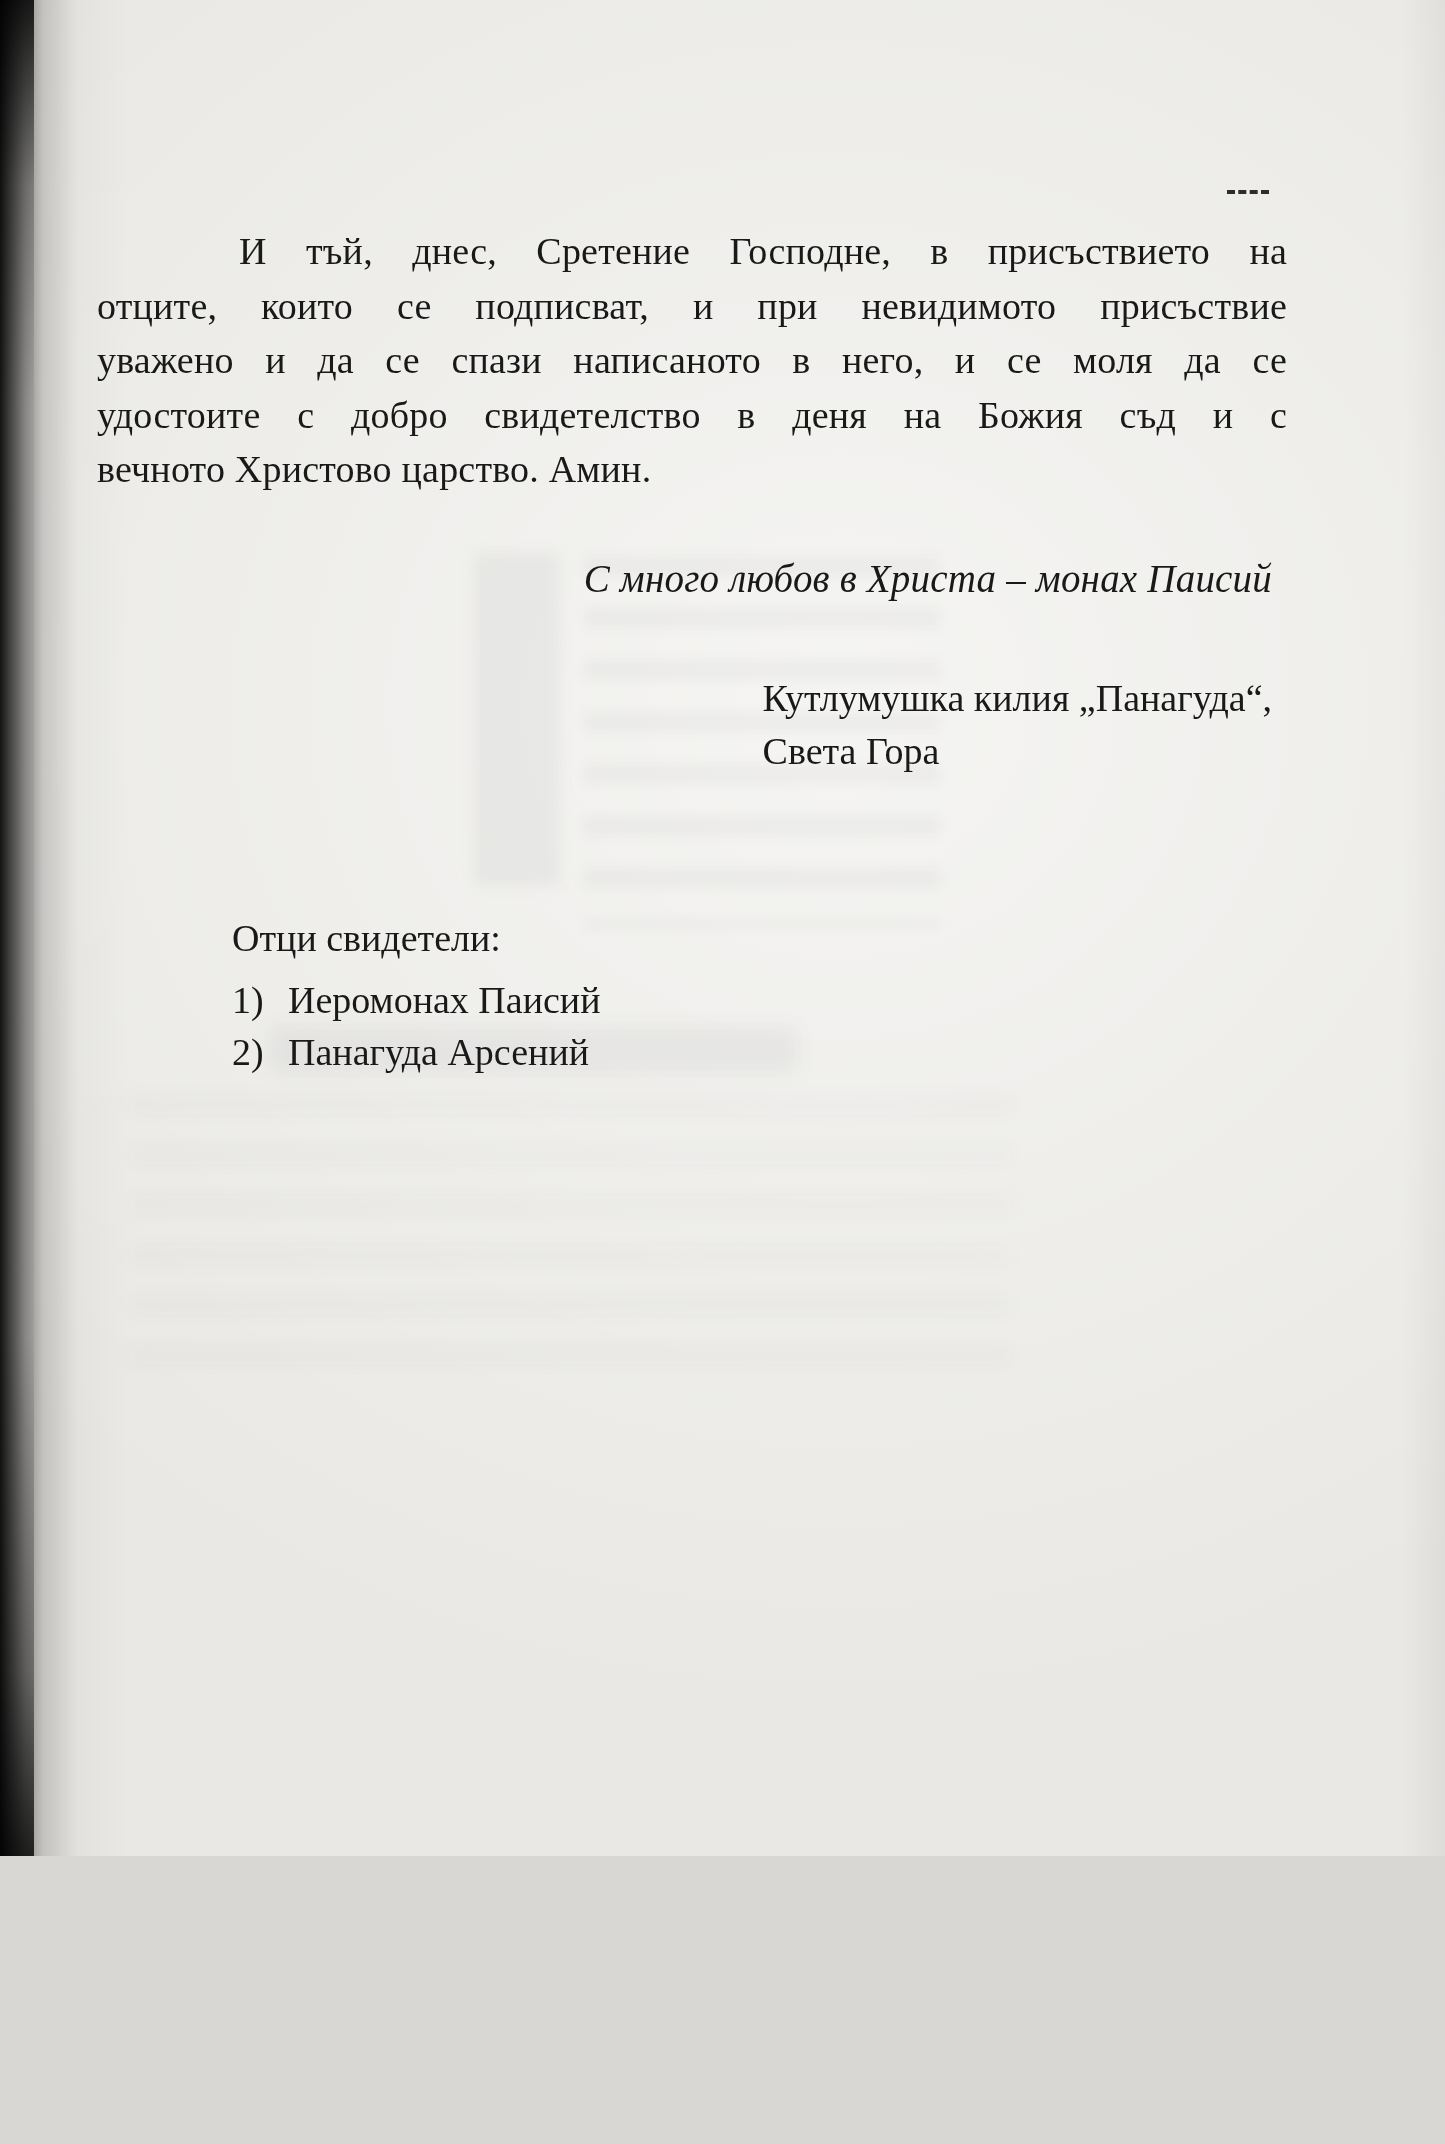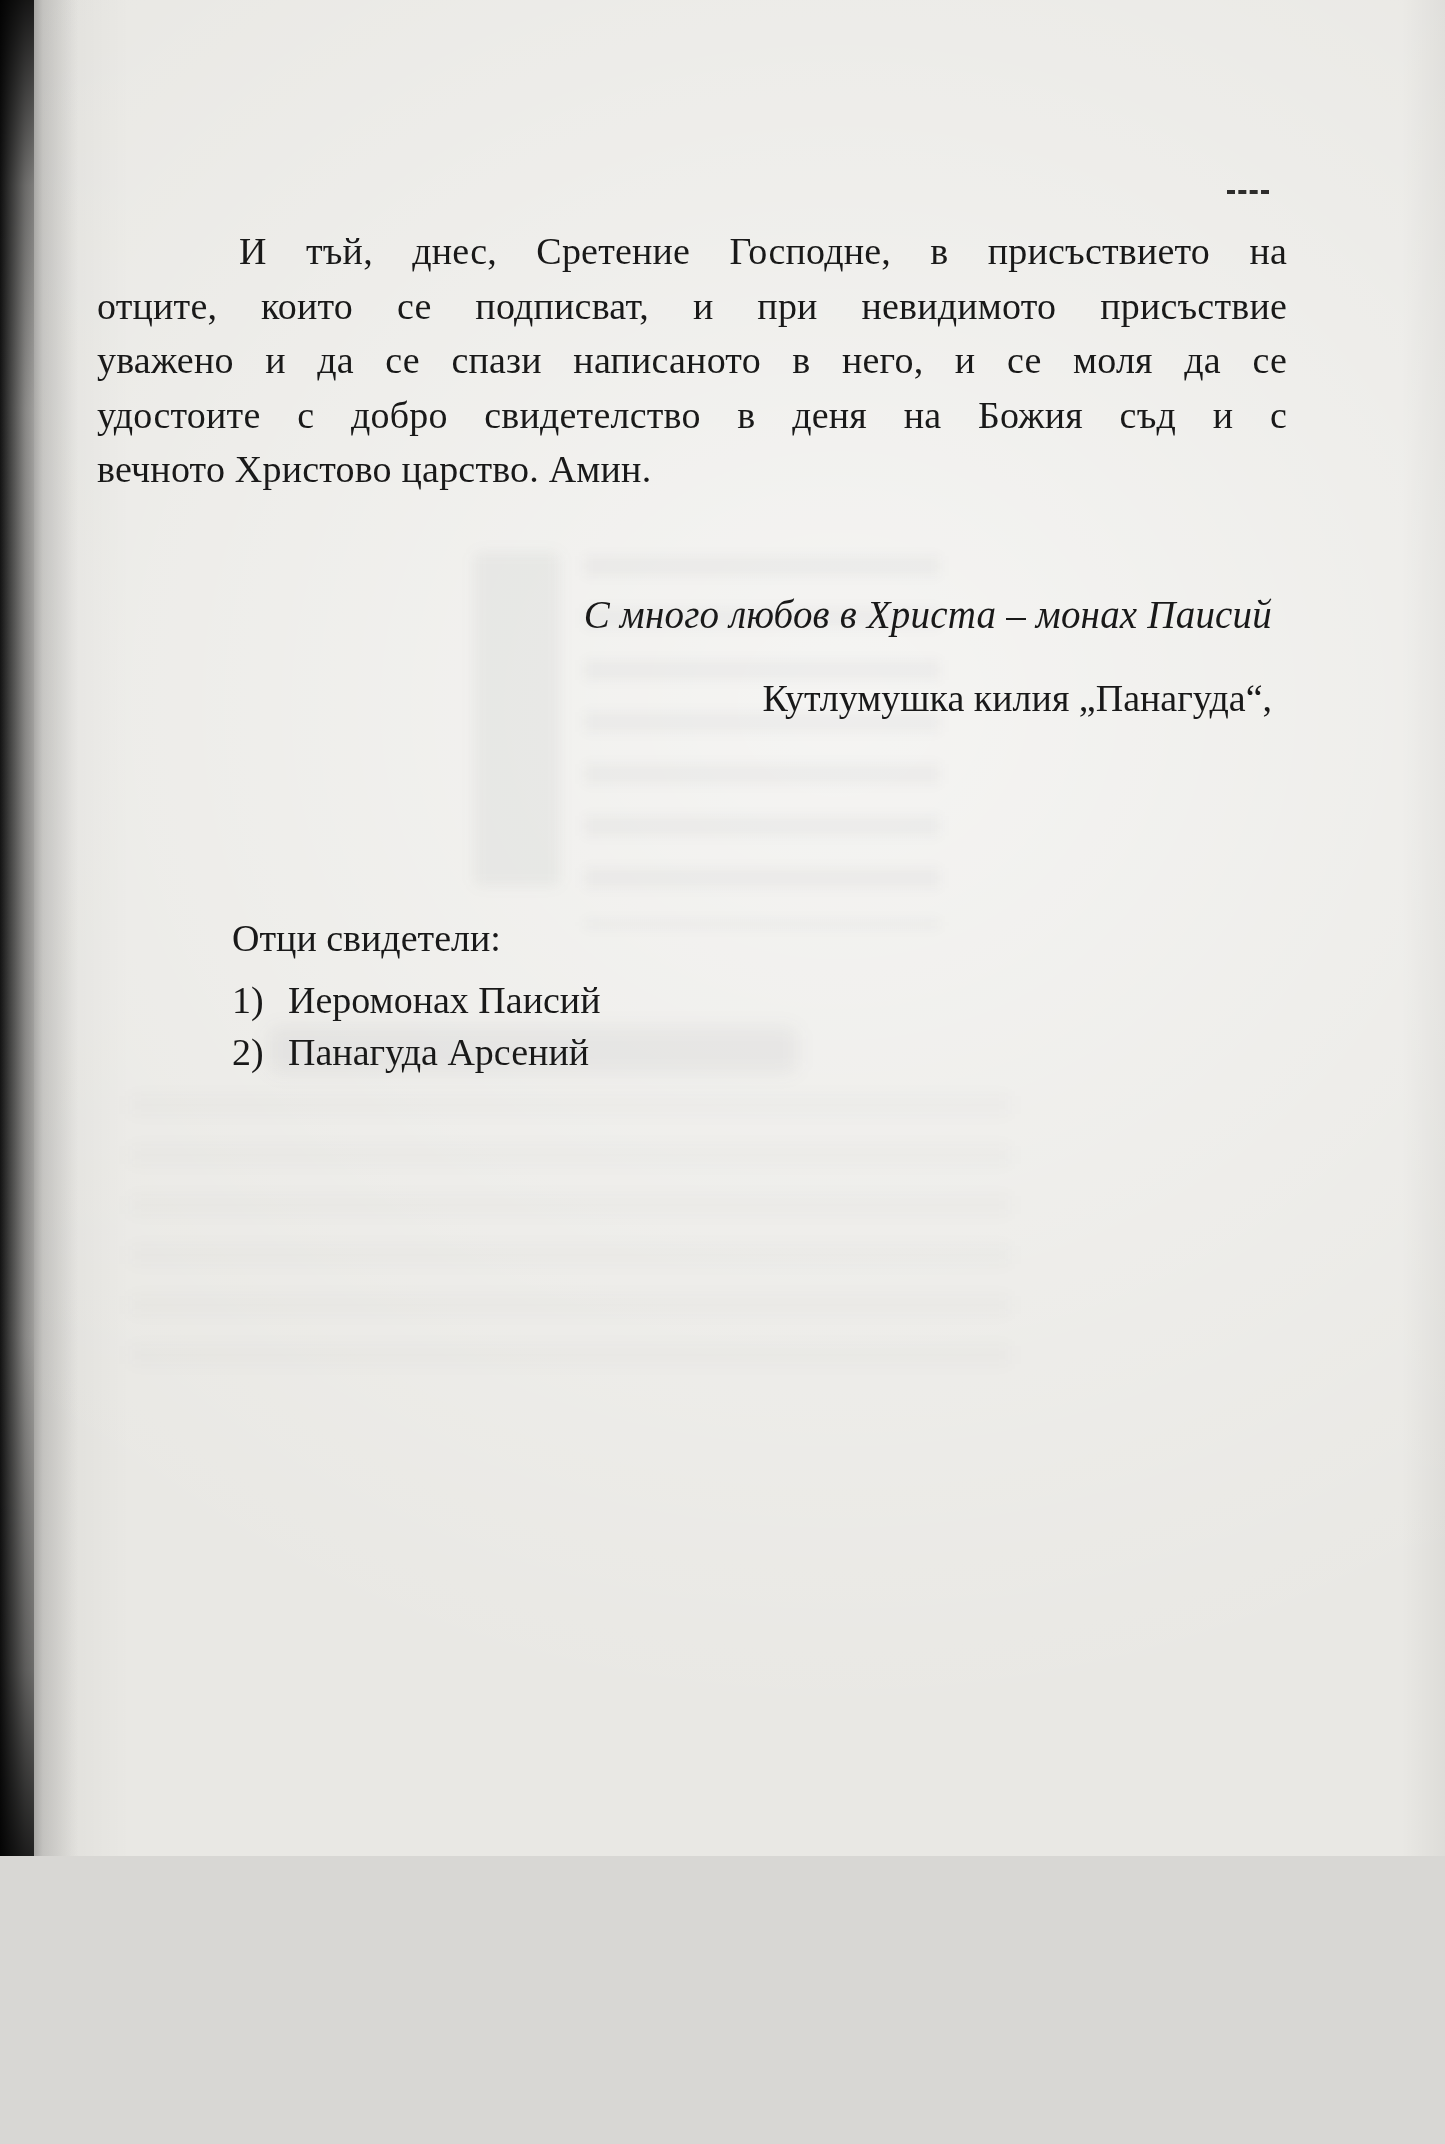--- a/index.html
+++ b/index.html
@@ -45,21 +45,21 @@
   .letter-body{
     position:absolute;left:97px;top:224px;width:1190px;
     font-size:38px;line-height:54.5px;
     letter-spacing:0.2px;
   }
   .jline{text-align:justify;text-align-last:justify;white-space:normal;}
   .jline.first{text-indent:142px;}
   .jline.last{text-align:right;text-align-last:left;}
 
   .signature{
-    position:absolute;right:173px;top:592px;
+    position:absolute;right:173px;top:556px;
     font-style:italic;font-size:39px;letter-spacing:0.2px;
     text-align:right;white-space:nowrap;
   }
   .address{
     position:absolute;right:173px;top:672px;
     font-size:38px;line-height:53px;text-align:left;white-space:nowrap;
   }
 
   .witnesses{
     position:absolute;left:232px;top:912px;
@@ -98,20 +98,21 @@
     <div class="jline">отците, които се подписват, и при невидимото присъствие</div>
     <div class="jline">уважено и да се спази написаното в него, и се моля да се</div>
     <div class="jline">удостоите с добро свидетелство в деня на Божия съд и с</div>
     <div class="jline last">вечното Христово царство. Амин.</div>
   </div>
 
   <div class="signature">С много любов в Христа – монах Паисий</div>
 
   <div class="address">
     <div>Кутлумушка килия „Панагуда“,</div>
+    <div>Света Гора</div>
   </div>
 
   <div class="witnesses">
     <div class="witness-title">Отци свидетели:</div>
     <div class="witness-item">
       <span class="witness-num">1)</span><span>Иеромонах Паисий</span>
     </div>
     <div class="witness-item">
       <span class="witness-num">2)</span><span>Панагуда Арсений</span>
     </div>

